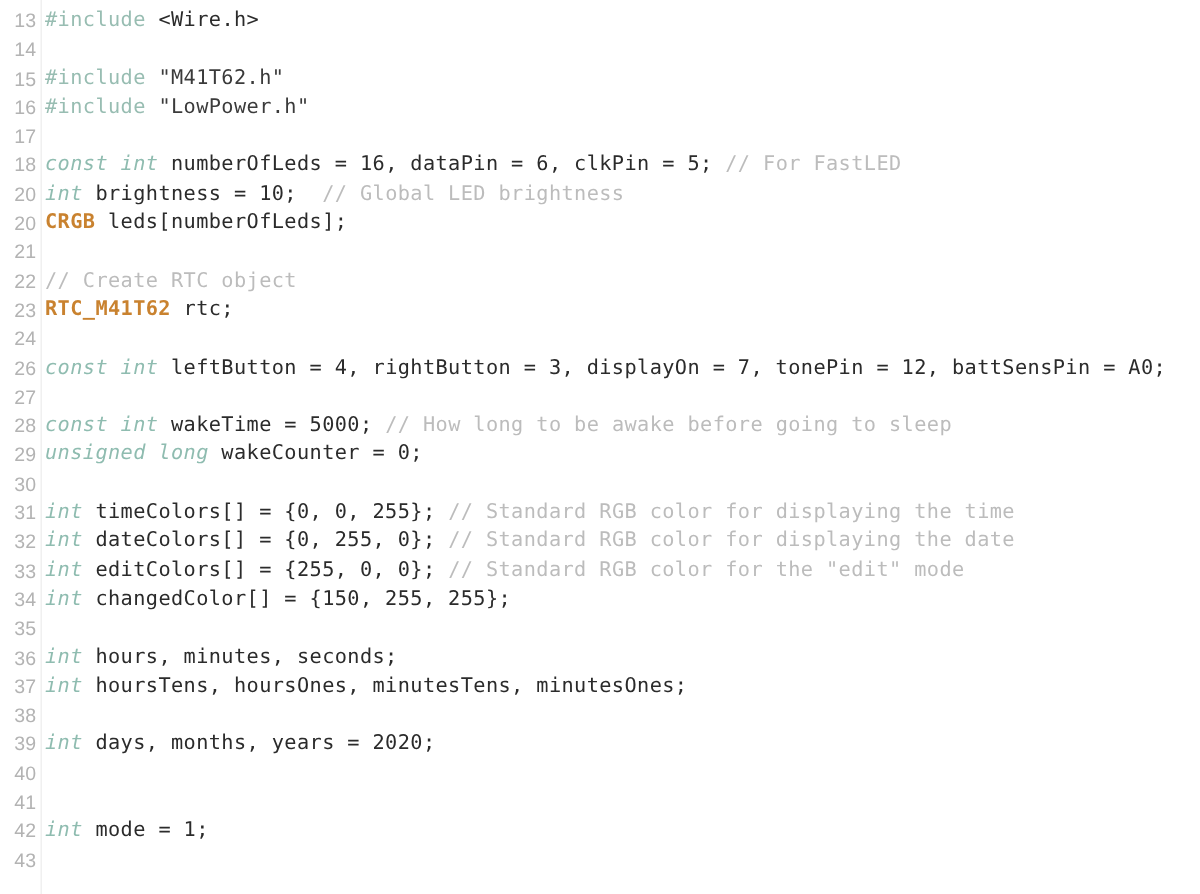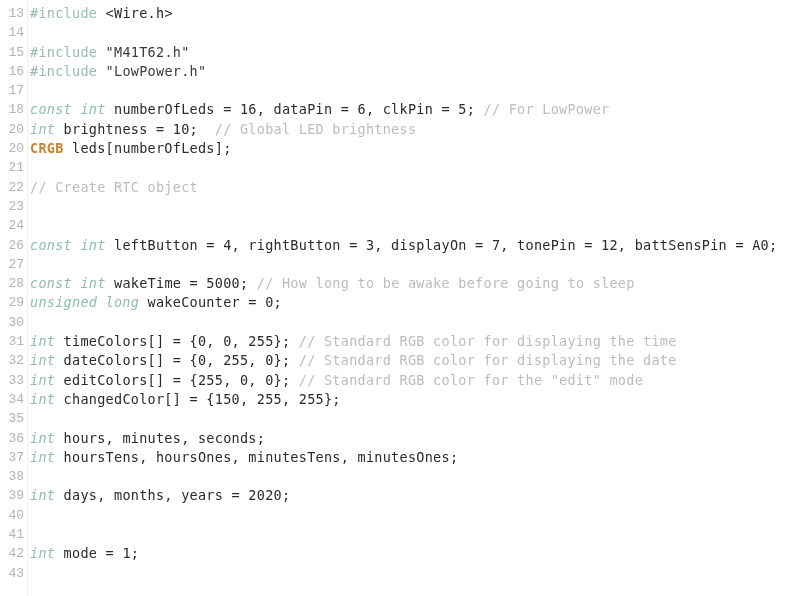--- a/index.html
+++ b/index.html
@@ -27,21 +27,21 @@
     height: 19.3px;
     line-height: 19.3px;
     white-space: pre;
   }
   .gutter {
     width: 24px;
     min-width: 24px;
     text-align: right;
     color: #b3b3b3;
     font-size: 13px;
-    font-family: Liberation Mono, monospace;
+    font-family: Liberation Sans, sans-serif;
     padding-right: 0px;
     user-select: none;
   }
   .gutter-sep {
     position: absolute;
     left: 26.5px;
     top: 0;
     width: 1px;
     height: 596px;
     background: #f0f0f0;
@@ -64,26 +64,26 @@
 <body>
 
 <div id="editor">
   <div class="gutter-sep"></div>
   <div id="code-lines">
       <div class="code-line"><span class="gutter">13</span><span class="code-text"><span class="tok-pre">#include </span><span class="tok-plain">&lt;</span><span class="tok-plain">Wire</span><span class="tok-plain">.h&gt;</span></span></div>
       <div class="code-line"><span class="gutter">14</span></div>
       <div class="code-line"><span class="gutter">15</span><span class="code-text"><span class="tok-pre">#include </span><span class="tok-str">"M41T62.h"</span></span></div>
       <div class="code-line"><span class="gutter">16</span><span class="code-text"><span class="tok-pre">#include </span><span class="tok-str">"LowPower.h"</span></span></div>
       <div class="code-line"><span class="gutter">17</span><span class="code-text"></span></div>
-      <div class="code-line"><span class="gutter">18</span><span class="code-text"><span class="tok-kw">const int</span><span class="tok-plain"> numberOfLeds = 16, dataPin = 6, clkPin = 5; </span><span class="tok-comment">// For LowPower</span></span></div>
+      <div class="code-line"><span class="gutter">18</span><span class="code-text"><span class="tok-kw">const int</span><span class="tok-plain"> numberOfLeds = 16, dataPin = 6, clkPin = 5; </span><span class="tok-comment">// For FastLED</span></span></div>
       <div class="code-line"><span class="gutter">20</span><span class="code-text"><span class="tok-kw">int</span><span class="tok-plain"> brightness = 10;  </span><span class="tok-comment">// Global LED brightness</span></span></div>
       <div class="code-line"><span class="gutter">20</span><span class="code-text"><span class="tok-class">CRGB</span><span class="tok-plain"> leds[numberOfLeds];</span></span></div>
       <div class="code-line"><span class="gutter">21</span><span class="code-text"></span></div>
       <div class="code-line"><span class="gutter">22</span><span class="code-text"><span class="tok-comment">// Create RTC object</span></span></div>
-      <div class="code-line"><span class="gutter">23</span></div>
+      <div class="code-line"><span class="gutter">23</span><span class="code-text"><span class="tok-class">RTC_M41T62</span><span class="tok-plain"> rtc;</span></span></div>
       <div class="code-line"><span class="gutter">24</span><span class="code-text"></span></div>
       <div class="code-line"><span class="gutter">26</span><span class="code-text"><span class="tok-kw">const int</span><span class="tok-plain"> leftButton = 4, rightButton = 3, displayOn = 7, tonePin = 12, battSensPin = A0;</span></span></div>
       <div class="code-line"><span class="gutter">27</span><span class="code-text"></span></div>
       <div class="code-line"><span class="gutter">28</span><span class="code-text"><span class="tok-kw">const int</span><span class="tok-plain"> wakeTime = 5000; </span><span class="tok-comment">// How long to be awake before going to sleep</span></span></div>
       <div class="code-line"><span class="gutter">29</span><span class="code-text"><span class="tok-kw">unsigned long</span><span class="tok-plain"> wakeCounter = 0;</span></span></div>
       <div class="code-line"><span class="gutter">30</span><span class="code-text"></span></div>
       <div class="code-line"><span class="gutter">31</span><span class="code-text"><span class="tok-kw">int</span><span class="tok-plain"> timeColors[] = {0, 0, 255}; </span><span class="tok-comment">// Standard RGB color for displaying the time</span></span></div>
       <div class="code-line"><span class="gutter">32</span><span class="code-text"><span class="tok-kw">int</span><span class="tok-plain"> dateColors[] = {0, 255, 0}; </span><span class="tok-comment">// Standard RGB color for displaying the date</span></span></div>
       <div class="code-line"><span class="gutter">33</span><span class="code-text"><span class="tok-kw">int</span><span class="tok-plain"> editColors[] = {255, 0, 0}; </span><span class="tok-comment">// Standard RGB color for the "edit" mode</span></span></div>
       <div class="code-line"><span class="gutter">34</span><span class="code-text"><span class="tok-kw">int</span><span class="tok-plain"> changedColor[] = {150, 255, 255};</span></span></div>

